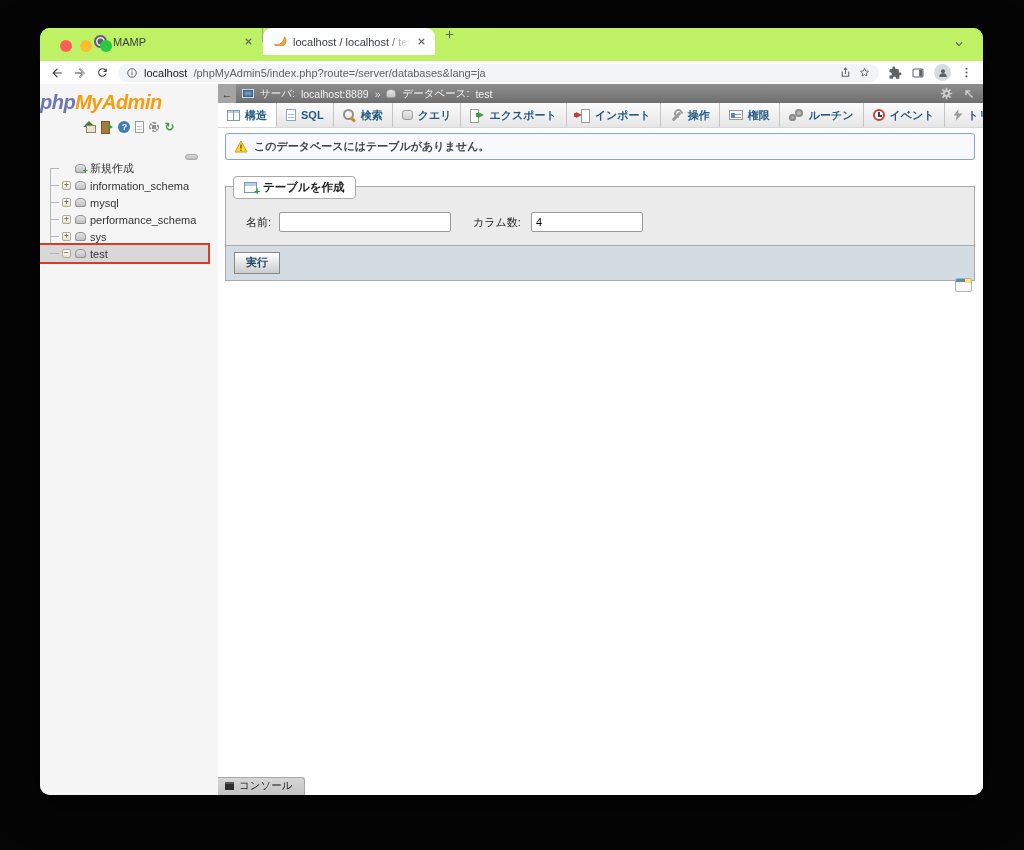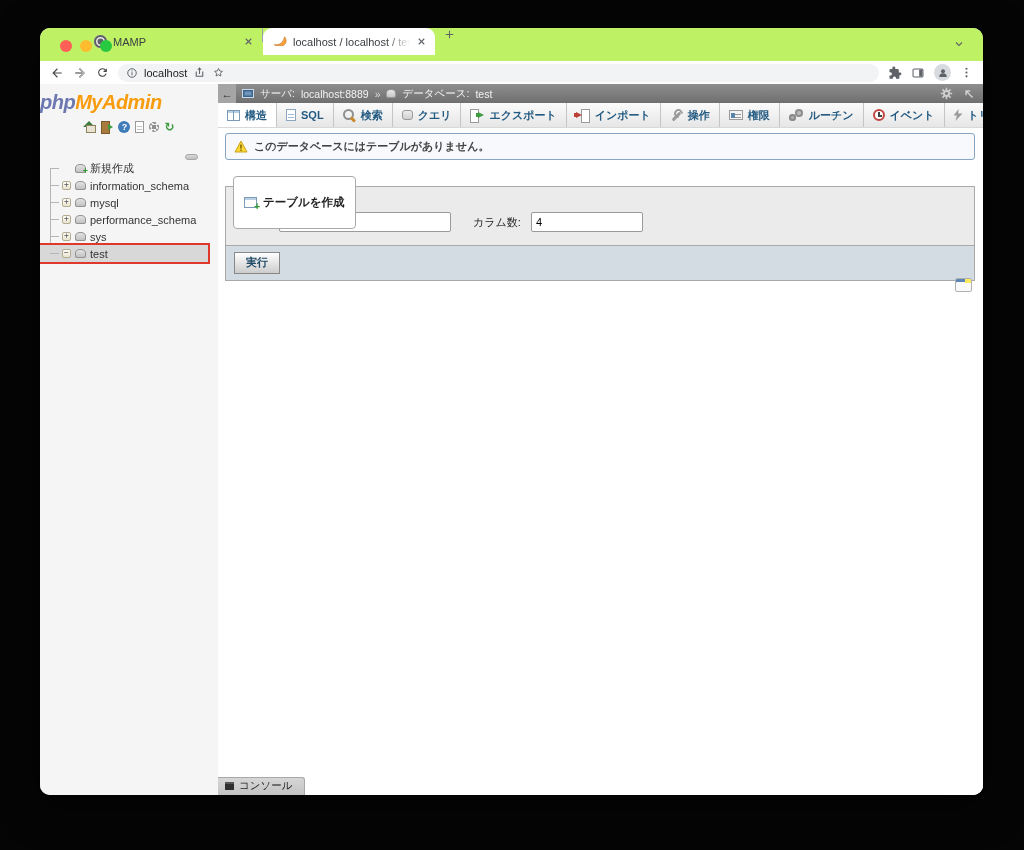--- a/index.html
+++ b/index.html
@@ -104,21 +104,21 @@
   .crumb-right { margin-left:auto; display:flex; gap:9px; align-items:center; }
 
   .menubar { height:25px; background:linear-gradient(#fbfbfb,#e6e6e6); display:flex; align-items:stretch; overflow:hidden; border-bottom:1px solid #d8d8d8; }
   .menutab { display:flex; align-items:center; gap:5px; padding:7px 9px; font-size:11px; font-weight:bold; color:#235a81; border-right:1px solid #c5c5c5; white-space:nowrap; cursor:pointer; }
   .menutab.active { background:#fff; }
 
   .content { flex:1; position:relative; background:#fff; padding:4px 8px 0 7px; overflow:hidden; }
   .warnbox { border:1px solid #88a6c4; background:#f7f9fc; border-radius:3px; padding:5px 8px; font-size:11px; font-weight:bold; color:#444; display:flex; align-items:center; gap:6px; margin-top:1px; }
 
   .create-table { position:relative; margin-top:26px; }
-  .ct-legend { position:absolute; top:-10px; left:8px; background:#fff; border:1px solid #a9a9a9; border-radius:4px; padding:18px 10px; font-size:11.5px; font-weight:bold; color:#222; display:flex; align-items:center; gap:6px; z-index:2; }
+  .ct-legend { position:absolute; top:-10px; left:8px; background:#fff; border:1px solid #a9a9a9; border-radius:4px; padding:3px 10px; font-size:11.5px; font-weight:bold; color:#222; display:flex; align-items:center; gap:6px; z-index:2; }
   .ic-table-new { width:13px; height:11px; background-color:#fff; border:1px solid #7a9ab8; background-image:linear-gradient(#b9cfe2 0 2.5px,transparent 2.5px); }
   .ic-table-new::after { content:'+'; position:absolute; right:-4px; bottom:-5px; color:#2e9b2e; font-size:10px; font-weight:bold; }
   .ct-body { border:1px solid #a9a9a9; background:#ebebeb; padding:25px 20px 13px; display:flex; align-items:center; gap:8px; font-size:11px; color:#222; }
   .ct-body input { height:20px; border:1px solid #9a9a9a; border-radius:2px; background:#fff; font-size:11px; padding:0 4px; font-family:inherit; }
   .in-name { width:172px; }
   .in-cols { width:112px; margin-left:2px; }
   .cols-label { margin-left:14px; }
   .ct-footer { border:1px solid #a9a9a9; border-top:none; background:#d3dce3; padding:6px 8px; }
   .go-btn { font-size:11px; font-weight:bold; color:#1e4a66; background:linear-gradient(#fff,#ccc); border:1px solid #888; border-radius:0; padding:2px 11px 3px; cursor:pointer; }
 
@@ -193,20 +193,21 @@
     </span>
     <div class="omnibox">
       <span>
         <svg width="12" height="12" viewBox="0 0 24 24">
             <circle cx="12" cy="12" r="8.5" fill="none" stroke="#5f6368" stroke-width="2"></circle>
             <rect x="11" y="10.5" width="2" height="6" fill="#5f6368"></rect>
             <rect x="11" y="7" width="2" height="2" fill="#5f6368"></rect>
           </svg>
       </span>
       <span class="host" style="font-weight:normal">localhost</span>
+        <span class="path">/phpMyAdmin5/index.php?route=/server/databases&amp;lang=ja</span>
       <span class="icon-btn">
         <svg width="13" height="13" viewBox="0 0 24 24">
             <path d="M12 2.5l4 4.2h-3v8h-2v-8H8z" fill="#5f6368"></path>
             <path d="M5 10v10h14V10h-2v8H7v-8z" fill="#5f6368"></path>
           </svg>
       </span>
       <span class="icon-btn">
         <svg width="13" height="13" viewBox="0 0 24 24">
             <path d="M12 4.5l2.2 4.6 5 .7-3.6 3.6.8 5-4.4-2.3-4.4 2.3.8-5L4.8 9.8l5-.7z" fill="none" stroke="#5f6368" stroke-width="1.7"></path>
           </svg>

